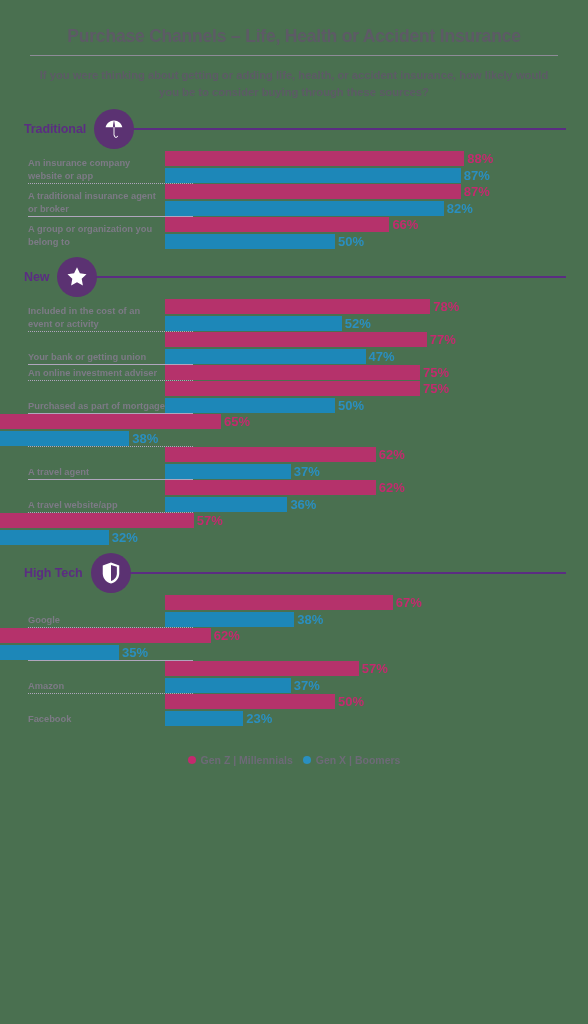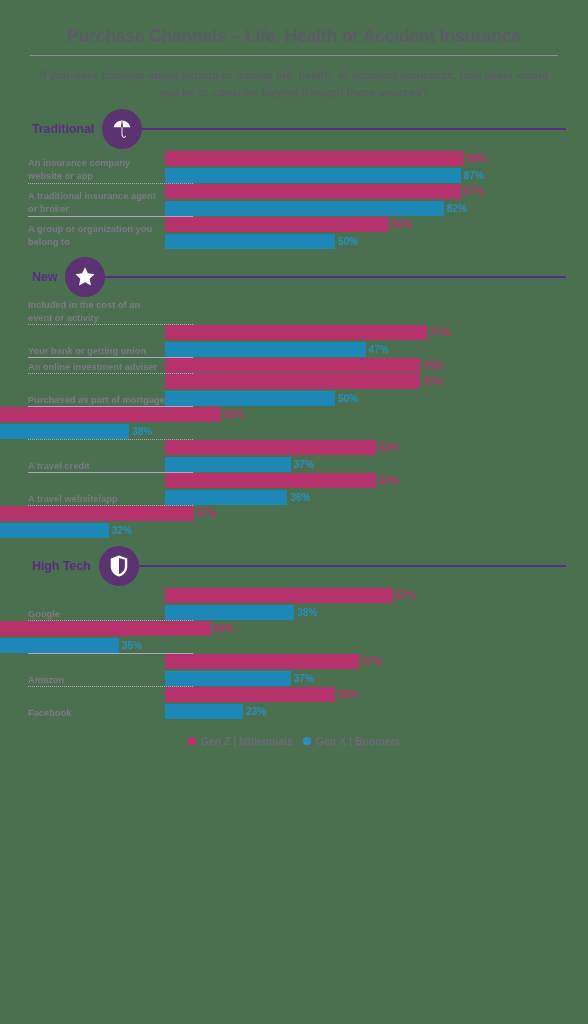--- a/index.html
+++ b/index.html
@@ -50,21 +50,21 @@
   }
 
   
   .section {
     margin-top: 6px;
   }
   .section-head {
     display: flex;
     align-items: center;
     height: 44px;
-    padding-left: 32px;
+    padding-left: 24px;
     padding-right: 22px;
     position: relative;
   }
   .section-name {
     font-size: 12.5px;
     font-weight: bold;
     color: #5b2d82;
     white-space: nowrap;
     letter-spacing: -0.1px;
   }
@@ -122,21 +122,21 @@
     align-items: center;
     height: 15px;
   }
   .bar {
     height: 15px;
     border-radius: 0;
   }
   .bar.pink { background: #b5326b; }
   .bar.blue { background: #1d87b8; }
   .bar-value {
-    font-size: 10px;
+    font-size: 13px;
     font-weight: bold;
     margin-left: 3px;
     white-space: nowrap;
   }
   .bar-value.pink { color: #c42a6e; }
   .bar-value.blue { color: #2a8fc0; }
 
   .row-divider {
     height: 1px;
     margin-left: 28px;
@@ -148,21 +148,21 @@
     border-top: 1px dotted #b0a6bd;
     height: 0;
   }
 
   
   .legend {
     display: flex;
     align-items: center;
     justify-content: center;
     gap: 10px;
-    margin-top: 16px;
+    margin-top: 28px;
     padding-bottom: 18px;
   }
   .legend-item {
     display: flex;
     align-items: center;
     gap: 5px;
   }
   .legend-dot {
     width: 8px;
     height: 8px;
@@ -252,20 +252,30 @@
           <div class="section-badge">
             <svg width="24" height="24" viewBox="0 0 24 24">
               <path fill="#fff" d="M12 2.2l2.9 6.1 6.6.9-4.8 4.6 1.2 6.6L12 17.3l-5.9 3.1 1.2-6.6L2.5 9.2l6.6-.9z"></path>
             </svg>
           </div>
           <div class="section-line"></div>
         </div>
         <div class="rows">
           <div class="row">
             <div class="row-label">Included in the cost of an event or activity</div>
+            <div class="row-bars">
+              <div class="bar-wrap">
+                <div class="bar pink" style="width: 265.2px;"></div>
+                <div class="bar-value pink">78%</div>
+              </div>
+              <div class="bar-wrap">
+                <div class="bar blue" style="width: 176.8px;"></div>
+                <div class="bar-value blue">52%</div>
+              </div>
+            </div>
           </div>
           <div class="row-divider dotted"></div>
           <div class="row">
             <div class="row-label">Your bank or getting union</div>
             <div class="row-bars">
               <div class="bar-wrap">
                 <div class="bar pink" style="width: 261.8px;"></div>
                 <div class="bar-value pink">77%</div>
               </div>
               <div class="bar-wrap">
@@ -306,21 +316,21 @@
                 <div class="bar-value pink">65%</div>
               </div>
               <div class="bar-wrap">
                 <div class="bar blue" style="width: 129.2px;"></div>
                 <div class="bar-value blue">38%</div>
               </div>
             </div>
           </div>
           <div class="row-divider dotted"></div>
           <div class="row">
-            <div class="row-label">A travel credit</div>
+            <div class="row-label">A travel agent</div>
             <div class="row-bars">
               <div class="bar-wrap">
                 <div class="bar pink" style="width: 210.8px;"></div>
                 <div class="bar-value pink">62%</div>
               </div>
               <div class="bar-wrap">
                 <div class="bar blue" style="width: 125.8px;"></div>
                 <div class="bar-value blue">37%</div>
               </div>
             </div>

